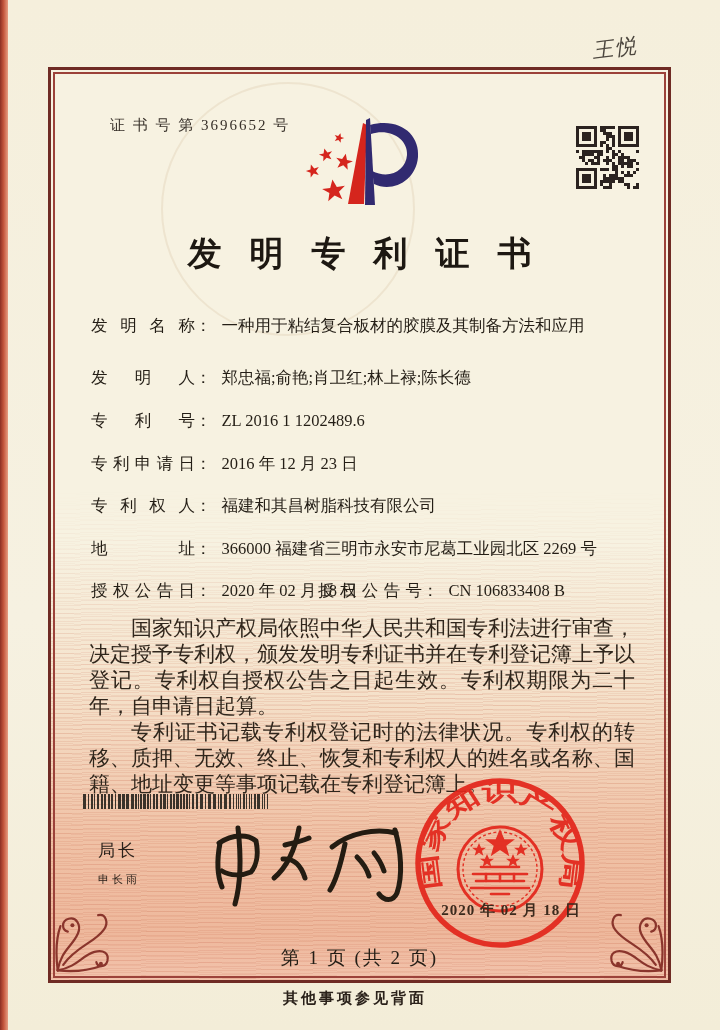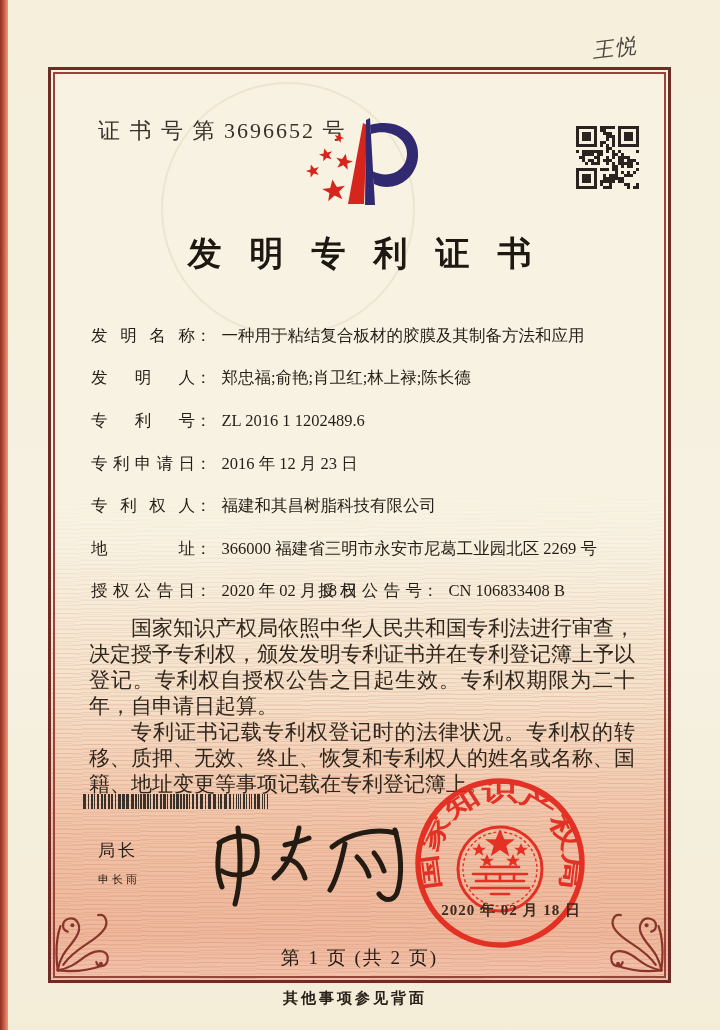--- a/index.html
+++ b/index.html
@@ -17,21 +17,21 @@
   .frame-inner{position:absolute;inset:2px;border:2px solid #9c423a;pointer-events:none;}
   .wave{position:absolute;left:0;right:0;top:46%;bottom:0;
        background:
         repeating-linear-gradient(179deg,rgba(193,86,60,.13) 0 1px,rgba(0,0,0,0) 1px 4px),
         repeating-linear-gradient(181.5deg,rgba(193,86,60,.09) 0 1px,rgba(0,0,0,0) 1px 5px);
        -webkit-mask-image:linear-gradient(to bottom,transparent 0,#000 40%);
        mask-image:linear-gradient(to bottom,transparent 0,#000 40%);}
   .watermark{position:absolute;left:110px;top:12px;width:250px;height:250px;border-radius:50%;
        border:2px solid rgba(172,132,86,.12);}
   
-  .cert-no{position:absolute;left:47px;top:46px;font-size:22px;letter-spacing:2px;color:#38312a;}
+  .cert-no{position:absolute;left:59px;top:46px;font-size:15px;letter-spacing:2px;color:#38312a;}
   .logo{position:absolute;left:235px;top:39px;width:140px;height:112px;}
   .qr{position:absolute;left:523px;top:54px;width:67px;height:67px;}
   .title{position:absolute;left:0;right:0;top:161px;text-align:center;font-size:34px;font-weight:bold;
        color:#1d1812;letter-spacing:28px;text-indent:28px;}
   
   .field{position:absolute;left:40px;font-size:16.5px;color:#241e16;white-space:nowrap;}
   .flabel{display:inline-block;width:104px;text-align:justify;text-align-last:justify;vertical-align:bottom;}
   .colon{margin-right:10px;}
   
   .paras{position:absolute;left:38px;top:545px;width:546px;font-size:21px;line-height:26px;
@@ -237,21 +237,21 @@
         <rect x="43.5" y="1.5" width="21" height="21" fill="#2b2320"></rect>
         <rect x="46.5" y="4.5" width="15" height="15" fill="#f6f1e0"></rect>
         <rect x="49.5" y="7.5" width="9" height="9" fill="#2b2320"></rect>
         <rect x="1.5" y="43.5" width="21" height="21" fill="#2b2320"></rect>
         <rect x="4.5" y="46.5" width="15" height="15" fill="#f6f1e0"></rect>
         <rect x="7.5" y="49.5" width="9" height="9" fill="#2b2320"></rect>
       </svg>
 
     <div class="title">发明专利证书</div>
 
-    <div class="field" style="top:255px">
+    <div class="field" style="top:245px">
       <span class="flabel">发明名称</span><span class="colon">：</span><span class="fvalue">一种用于粘结复合板材的胶膜及其制备方法和应用</span>
     </div>
     <div class="field" style="top:297px">
       <span class="flabel">发明人</span><span class="colon">：</span><span class="fvalue">郑忠福;俞艳;肖卫红;林上禄;陈长德</span>
     </div>
     <div class="field" style="top:340px">
       <span class="flabel">专利号</span><span class="colon">：</span><span class="fvalue">ZL 2016 1 1202489.6</span>
     </div>
     <div class="field" style="top:383px">
       <span class="flabel">专利申请日</span><span class="colon">：</span><span class="fvalue">2016 年 12 月 23 日</span>

